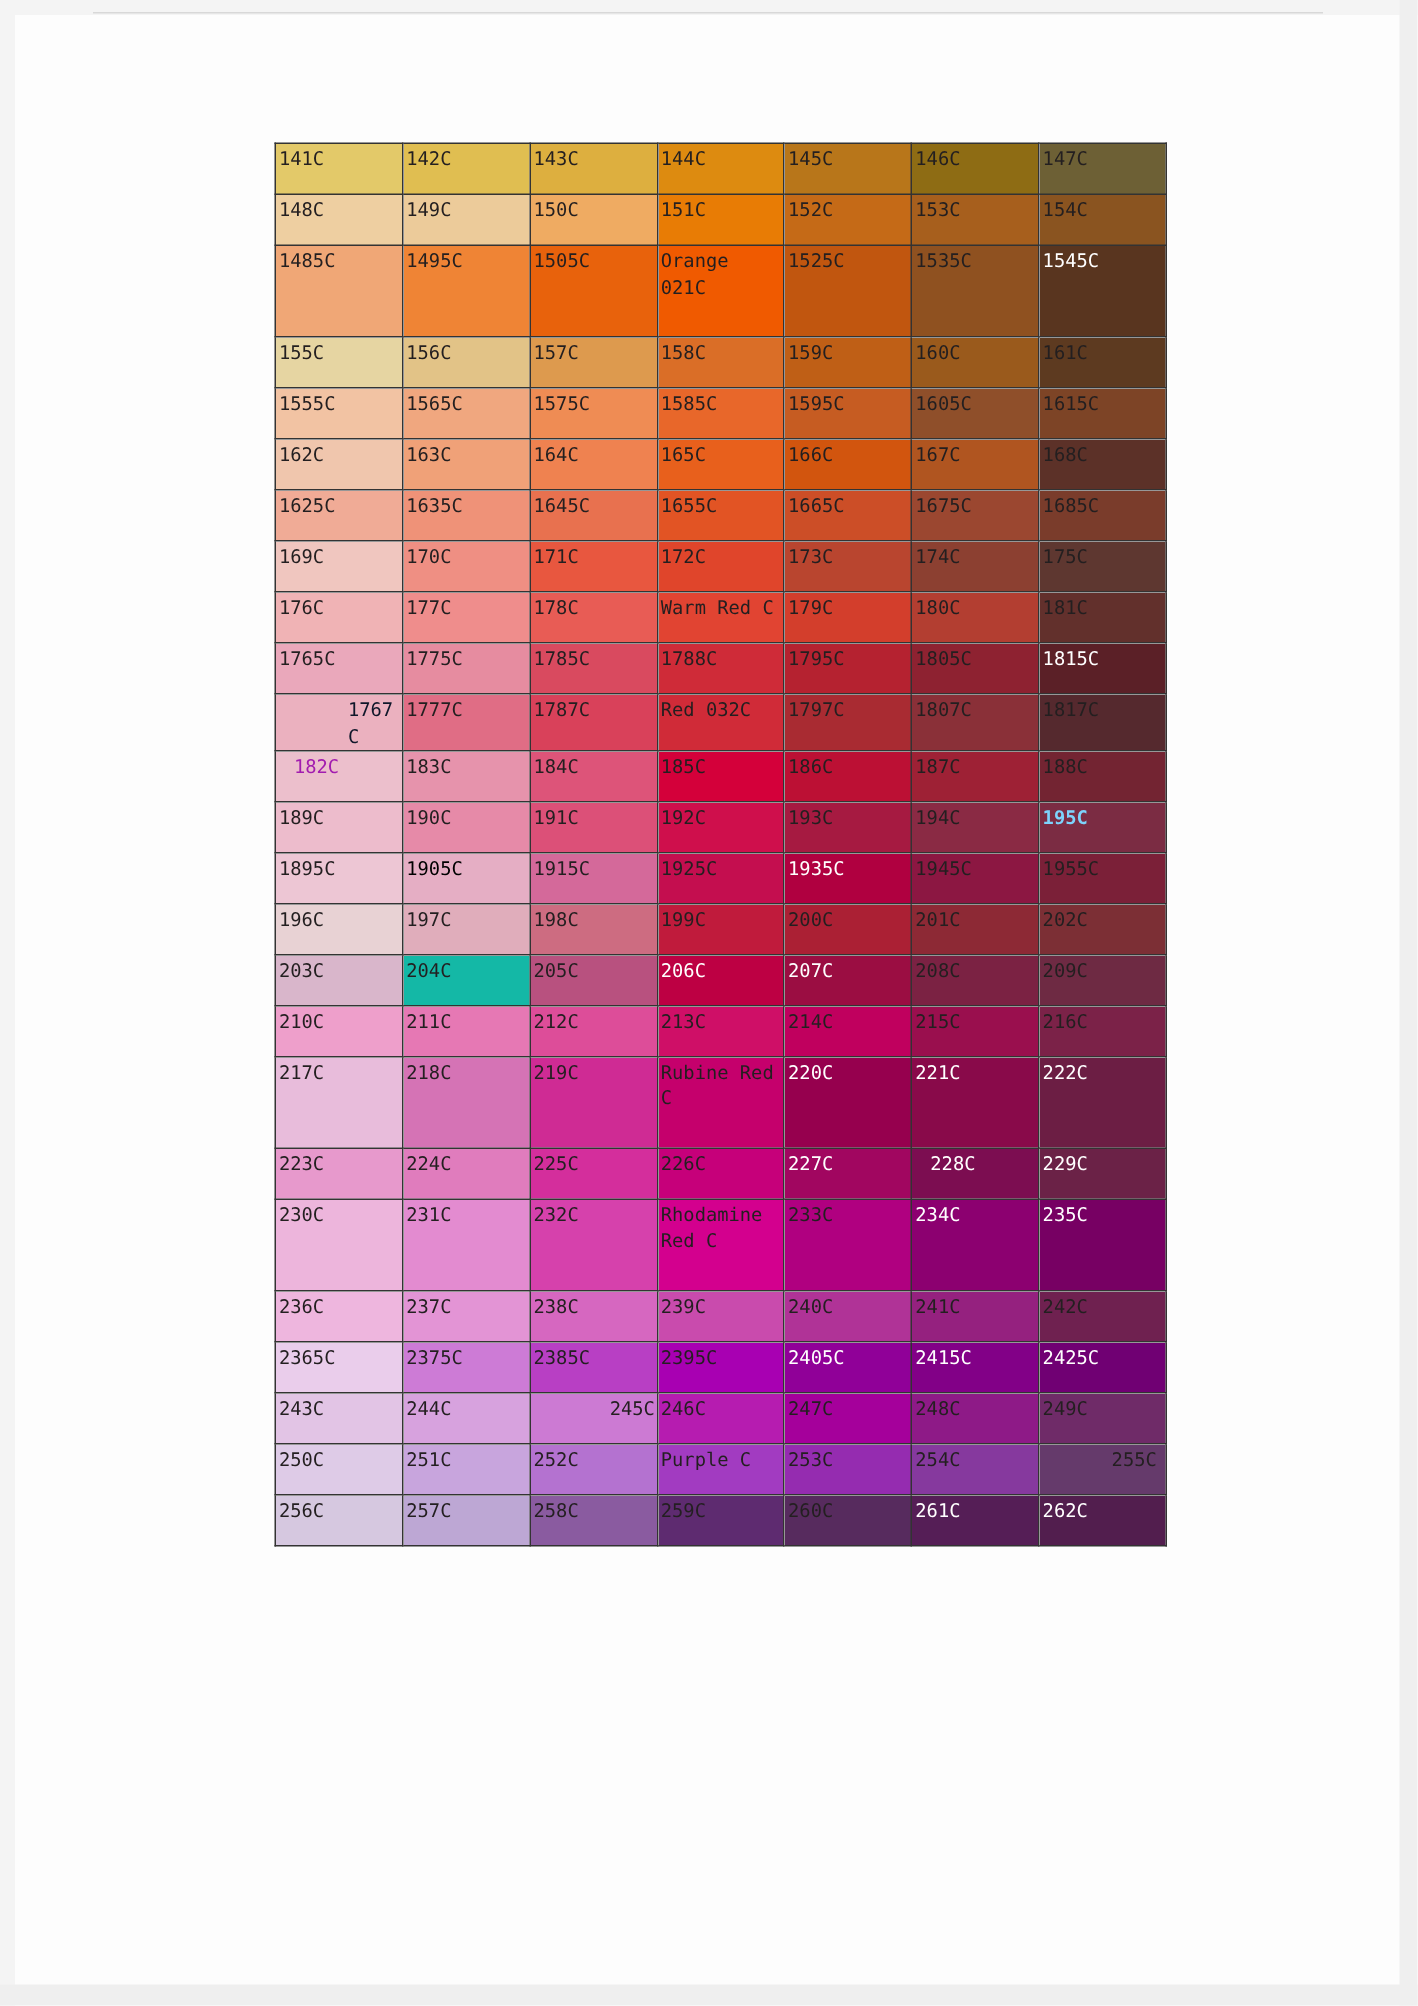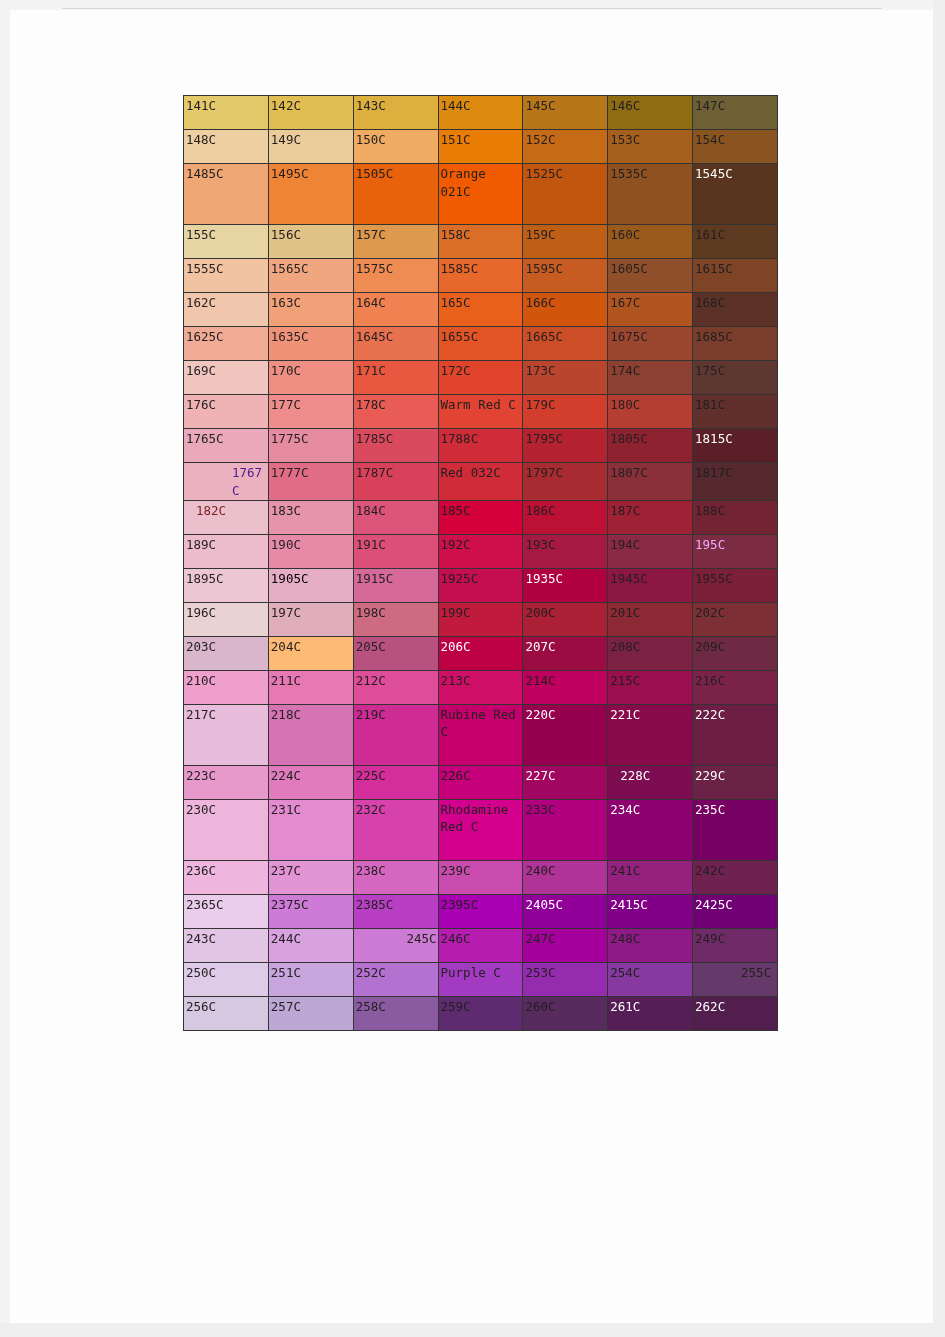--- a/index.html
+++ b/index.html
@@ -321,21 +321,21 @@
           </td>
           <td style="background: rgb(142, 34, 49);">
             <span class="cell-inner lbl-dark" style="color: rgb(35, 31, 32);">1805C</span>
           </td>
           <td style="background: rgb(91, 32, 39);">
             <span class="cell-inner lbl-light" style="color: rgb(255, 255, 255);">1815C</span>
           </td>
         </tr>
         <tr class="r-short">
           <td style="background: rgb(235, 177, 191);">
-            <span class="cell-inner lbl-dark" style="color: #4c1d95; padding-left: 48px;">1767C</span>
+            <span class="cell-inner lbl-dark" style="color: #0f172a; padding-left: 48px;">1767C</span>
           </td>
           <td style="background: rgb(224, 109, 133);">
             <span class="cell-inner lbl-dark" style="color: rgb(35, 31, 32);">1777C</span>
           </td>
           <td style="background: rgb(217, 65, 90);">
             <span class="cell-inner lbl-dark" style="color: rgb(35, 31, 32);">1787C</span>
           </td>
           <td style="background: rgb(208, 43, 56);">
             <span class="cell-inner lbl-dark" style="color: rgb(35, 31, 32);">Red 032C</span>
           </td>
@@ -344,21 +344,21 @@
           </td>
           <td style="background: rgb(138, 48, 56);">
             <span class="cell-inner lbl-dark" style="color: rgb(35, 31, 32);">1807C</span>
           </td>
           <td style="background: rgb(85, 41, 46);">
             <span class="cell-inner lbl-dark" style="color: rgb(35, 31, 32);">1817C</span>
           </td>
         </tr>
         <tr class="r-short">
           <td style="background: rgb(236, 191, 204);">
-            <span class="cell-inner lbl-dark" style="color: #7f1d1d; padding-left: 12px;">182C</span>
+            <span class="cell-inner lbl-dark" style="color: #a21caf; padding-left: 12px;">182C</span>
           </td>
           <td style="background: rgb(230, 147, 172);">
             <span class="cell-inner lbl-dark" style="color: rgb(35, 31, 32);">183C</span>
           </td>
           <td style="background: rgb(221, 84, 121);">
             <span class="cell-inner lbl-dark" style="color: rgb(35, 31, 32);">184C</span>
           </td>
           <td style="background: rgb(212, 0, 58);">
             <span class="cell-inner lbl-dark" style="color: rgb(35, 31, 32);">185C</span>
           </td>
@@ -385,21 +385,21 @@
           <td style="background: rgb(207, 15, 76);">
             <span class="cell-inner lbl-dark" style="color: rgb(35, 31, 32);">192C</span>
           </td>
           <td style="background: rgb(166, 26, 65);">
             <span class="cell-inner lbl-dark" style="color: rgb(35, 31, 32);">193C</span>
           </td>
           <td style="background: rgb(138, 42, 68);">
             <span class="cell-inner lbl-dark" style="color: rgb(35, 31, 32);">194C</span>
           </td>
           <td style="background: rgb(123, 44, 67);">
-            <span class="cell-inner lbl-dark" style="color: #f0abfc;">195C</span>
+            <span class="cell-inner lbl-dark" style="color: #7dd3fc; font-weight: bold;">195C</span>
           </td>
         </tr>
         <tr class="r-short">
           <td style="background: rgb(237, 198, 212);">
             <span class="cell-inner lbl-dark" style="color: rgb(35, 31, 32);">1895C</span>
           </td>
           <td style="background: rgb(229, 174, 196);">
             <span class="cell-inner lbl-dark" style="color: #000000;">1905C</span>
           </td>
           <td style="background: rgb(212, 105, 154);">
@@ -438,21 +438,21 @@
             <span class="cell-inner lbl-dark" style="color: rgb(35, 31, 32);">201C</span>
           </td>
           <td style="background: rgb(124, 47, 53);">
             <span class="cell-inner lbl-dark" style="color: rgb(35, 31, 32);">202C</span>
           </td>
         </tr>
         <tr class="r-short">
           <td style="background: rgb(217, 182, 203);">
             <span class="cell-inner lbl-dark" style="color: rgb(35, 31, 32);">203C</span>
           </td>
-          <td style="background: #fdba74; margin-left: 32px;">
+          <td style="background: #14b8a6; margin-left: 32px;">
             <span class="cell-inner lbl-dark" style="color: rgb(35, 31, 32);">204C</span>
           </td>
           <td style="background: rgb(184, 81, 127);">
             <span class="cell-inner lbl-dark" style="color: rgb(35, 31, 32);">205C</span>
           </td>
           <td style="background: rgb(189, 0, 67);">
             <span class="cell-inner lbl-light" style="color: rgb(255, 255, 255);">206C</span>
           </td>
           <td style="background: rgb(155, 13, 66);">
             <span class="cell-inner lbl-light" style="color: rgb(255, 255, 255);">207C</span>

